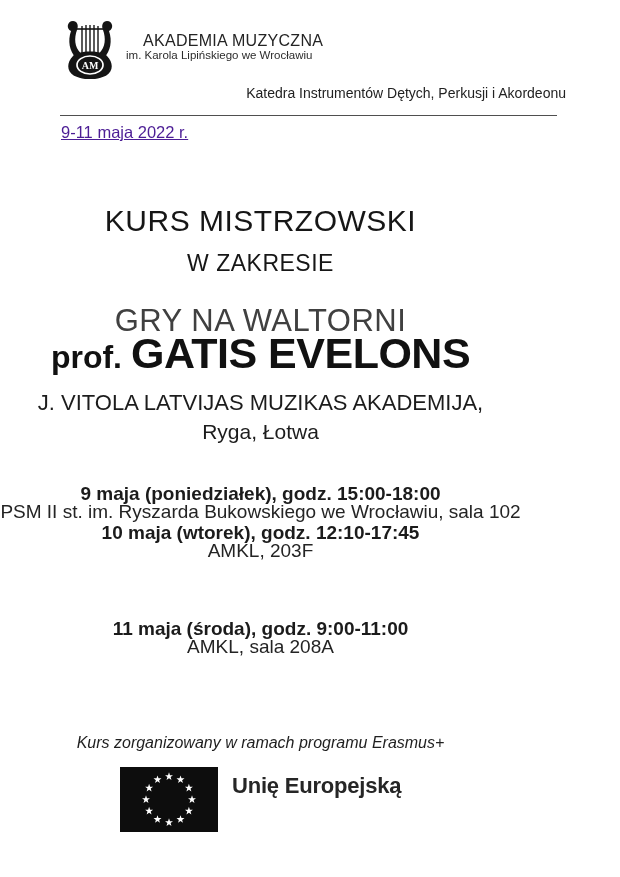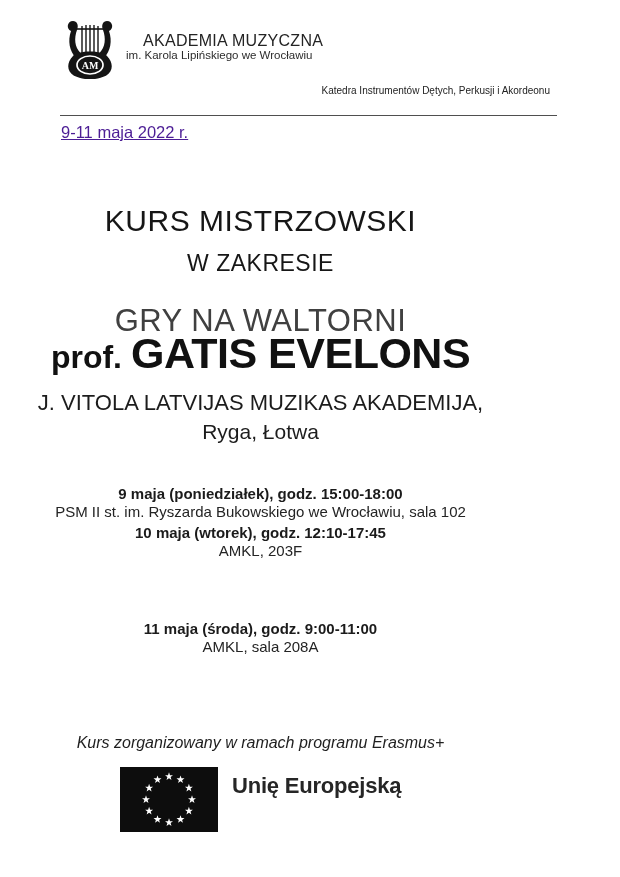--- a/index.html
+++ b/index.html
@@ -12,36 +12,36 @@
     color:#1a1a1a;
     overflow:hidden;
   }
   .abs { position:absolute; }
   .center { left:0; width:521px; text-align:center; line-height:1; }
 
   
   .logo { left:62px; top:16px; width:56px; height:63px; }
   .org-name { left:126px; top:33px; font-size:16px; letter-spacing:.3px; color:#242424; line-height:1;margin-left:17px; }
   .org-sub  { left:126px; top:50px; font-size:11.5px; color:#2c2c2c; line-height:1; }
-  .dept { left:0; top:86px; width:550px; text-align:right; font-size:10px; color:#222; line-height:1; }
+  .dept { left:16px; top:86px; width:550px; text-align:right; font-size:14px; color:#222; line-height:1; }
   .rule { left:60px; top:115px; width:497px; height:0; border-top:1.5px solid #4f4f4f; }
   .date-range { left:61px; top:124px; font-size:16.5px; color:#4c1d95; line-height:1;text-decoration:underline; }
 
   
   .t1 { top:206px; font-size:30px; letter-spacing:.5px; color:#161616; }
   .t2 { top:252px; font-size:23px; letter-spacing:.5px; color:#161616; }
   .t3 { top:281px; font-size:31px; letter-spacing:.5px; color:#404040;margin-top:24px; }
   .prof-line { top:332px; color:#111; }
   .prof-prefix { font-size:32px; font-weight:bold; margin-right:9px; }
   .prof-name { font-size:43px; font-weight:bold; letter-spacing:-.5px; }
   .inst { top:392px; font-size:22px; color:#1c1c1c; }
   .inst-city { top:421px; font-size:21px; color:#1c1c1c; }
 
   
-  .sched { font-size:15px; line-height:18px; color:#242424; }
+  .sched { font-size:19px; line-height:18px; color:#242424; }
   .sched .dt { font-weight:bold; color:#1b1b1b; }
   .s1 { top:485px; } .s2 { top:524px; } .s3 { top:620px; }
 
   
   .program-note { top:735px; font-size:16px; font-style:italic; color:#1f1f1f; }
   .flag { left:120px; top:767px; width:98px; height:65px; }
   .funding { left:232px; top:771px; font-size:22px; font-weight:bold; line-height:30px; color:#262626; letter-spacing:-.2px; }
 </style>
 </head>
 <body>

